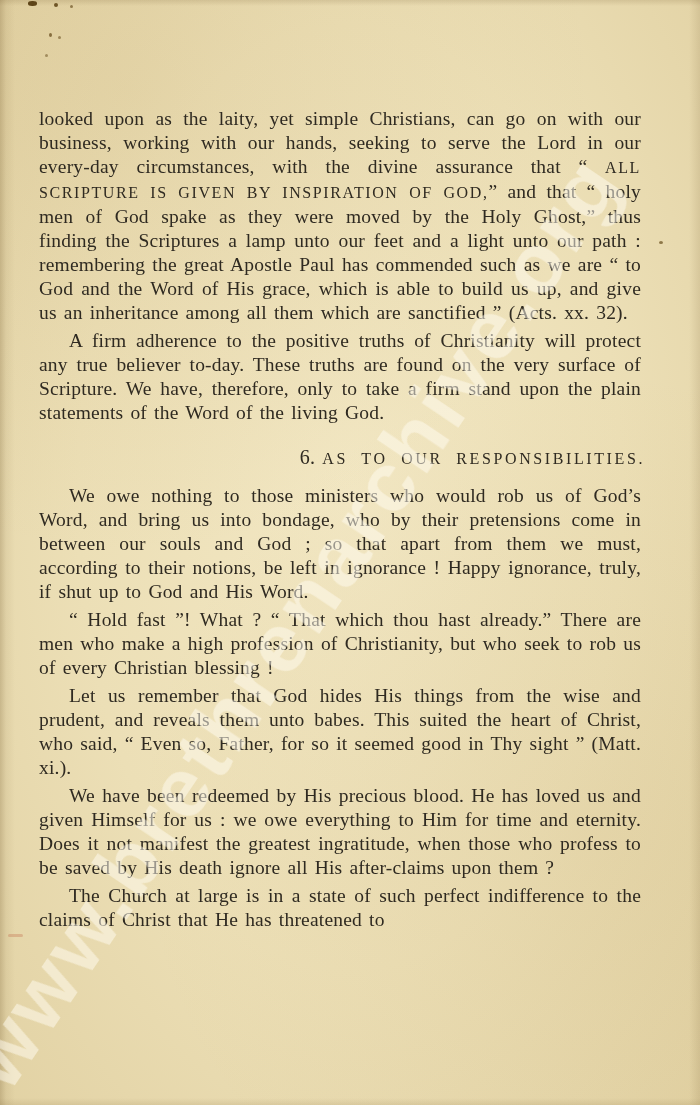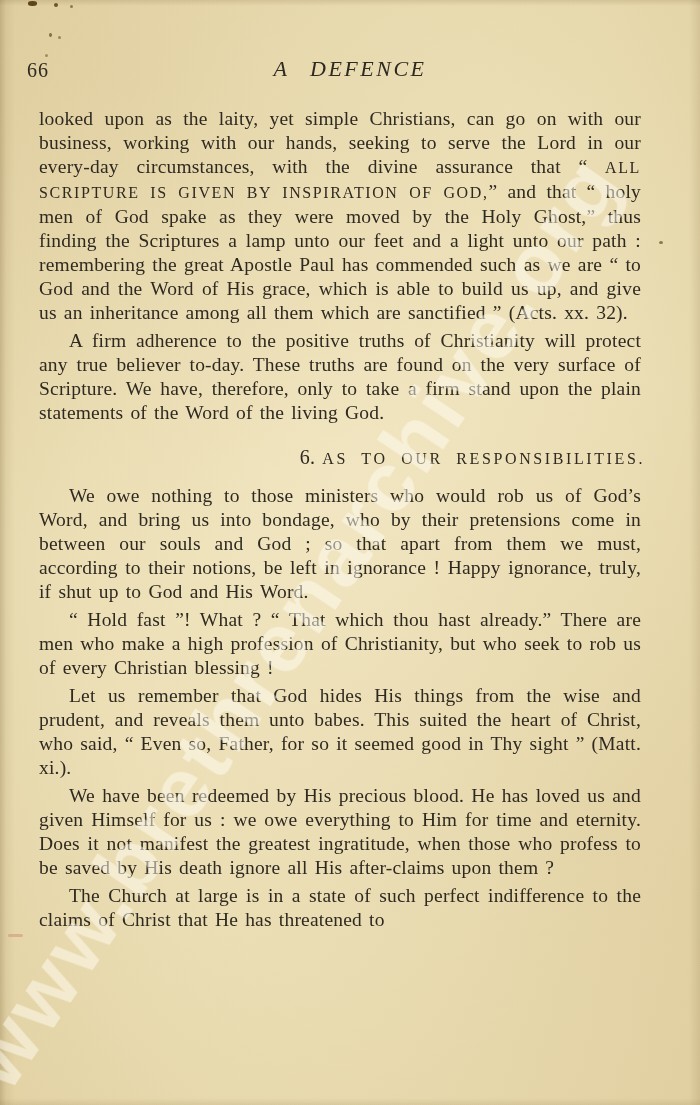--- a/index.html
+++ b/index.html
@@ -73,24 +73,20 @@
 <div class="page">
   <div class="spot s1"></div>
   <div class="spot s2"></div>
   <div class="spot s3"></div>
   <div class="spot s4"></div>
   <div class="spot s5"></div>
   <div class="spot s6"></div>
   <div class="spot s7"></div>
   <div class="crease"></div>
 
-  <div class="header">
-    <span class="page-num">66</span>
-    <span class="running-title">A DEFENCE</span>
-  </div>
 
   <div class="text-block">
       <p class="para"><span class="seg-n">looked upon as the laity, yet simple Christians, can go on with our business, working with our hands, seeking to serve the Lord in our every-day circumstances, with the divine assurance that “&nbsp;</span><span class="seg-sc">ALL SCRIPTURE IS GIVEN BY INSPIRATION OF GOD,</span><span class="seg-n">” and that “&nbsp;holy men of God spake as they were moved by the Holy Ghost,” thus finding the Scriptures a lamp unto our feet and a light unto our path&nbsp;: remembering the great Apostle Paul has commended such as we are “&nbsp;to God and the Word of His grace, which is able to build us up, and give us an inheritance among all them which are sanctified&nbsp;” (Acts. xx. 32).</span></p>
       <p class="para indent"><span class="seg-n">A firm adherence to the positive truths of Christianity will protect any true believer to-day. These truths are found on the very surface of Scripture. We have, therefore, only to take a firm stand upon the plain statements of the Word of the living God.</span></p>
       <div class="section-heading"><span class="seg-num">6. </span><span class="seg-sc">AS TO OUR RESPONSIBILITIES.</span></div>
       <p class="para indent"><span class="seg-n">We owe nothing to those ministers who would rob us of God’s Word, and bring us into bondage, who by their pretensions come in between our souls and God&nbsp;; so that apart from them we must, according to their notions, be left in ignorance&nbsp;! Happy ignorance, truly, if shut up to God and His Word.</span></p>
       <p class="para indent"><span class="seg-n">“&nbsp;Hold fast&nbsp;”!  What&nbsp;?  “&nbsp;That which thou hast already.” There are men who make a high profession of Christianity, but who seek to rob us of every Christian blessing&nbsp;!</span></p>
       <p class="para indent"><span class="seg-n">Let us remember that God hides His things from the wise and prudent, and reveals them unto babes. This suited the heart of Christ, who said, “&nbsp;Even so, Father, for so it seemed good in Thy sight&nbsp;” (Matt. xi.).</span></p>
       <p class="para indent"><span class="seg-n">We have been redeemed by His precious blood. He has loved us and given Himself for us&nbsp;: we owe everything to Him for time and eternity. Does it not manifest the greatest ingratitude, when those who profess to be saved by His death ignore all His after-claims upon them&nbsp;?</span></p>
       <p class="para indent"><span class="seg-n">The Church at large is in a state of such perfect indifference to the claims of Christ that He has threatened to</span></p>

